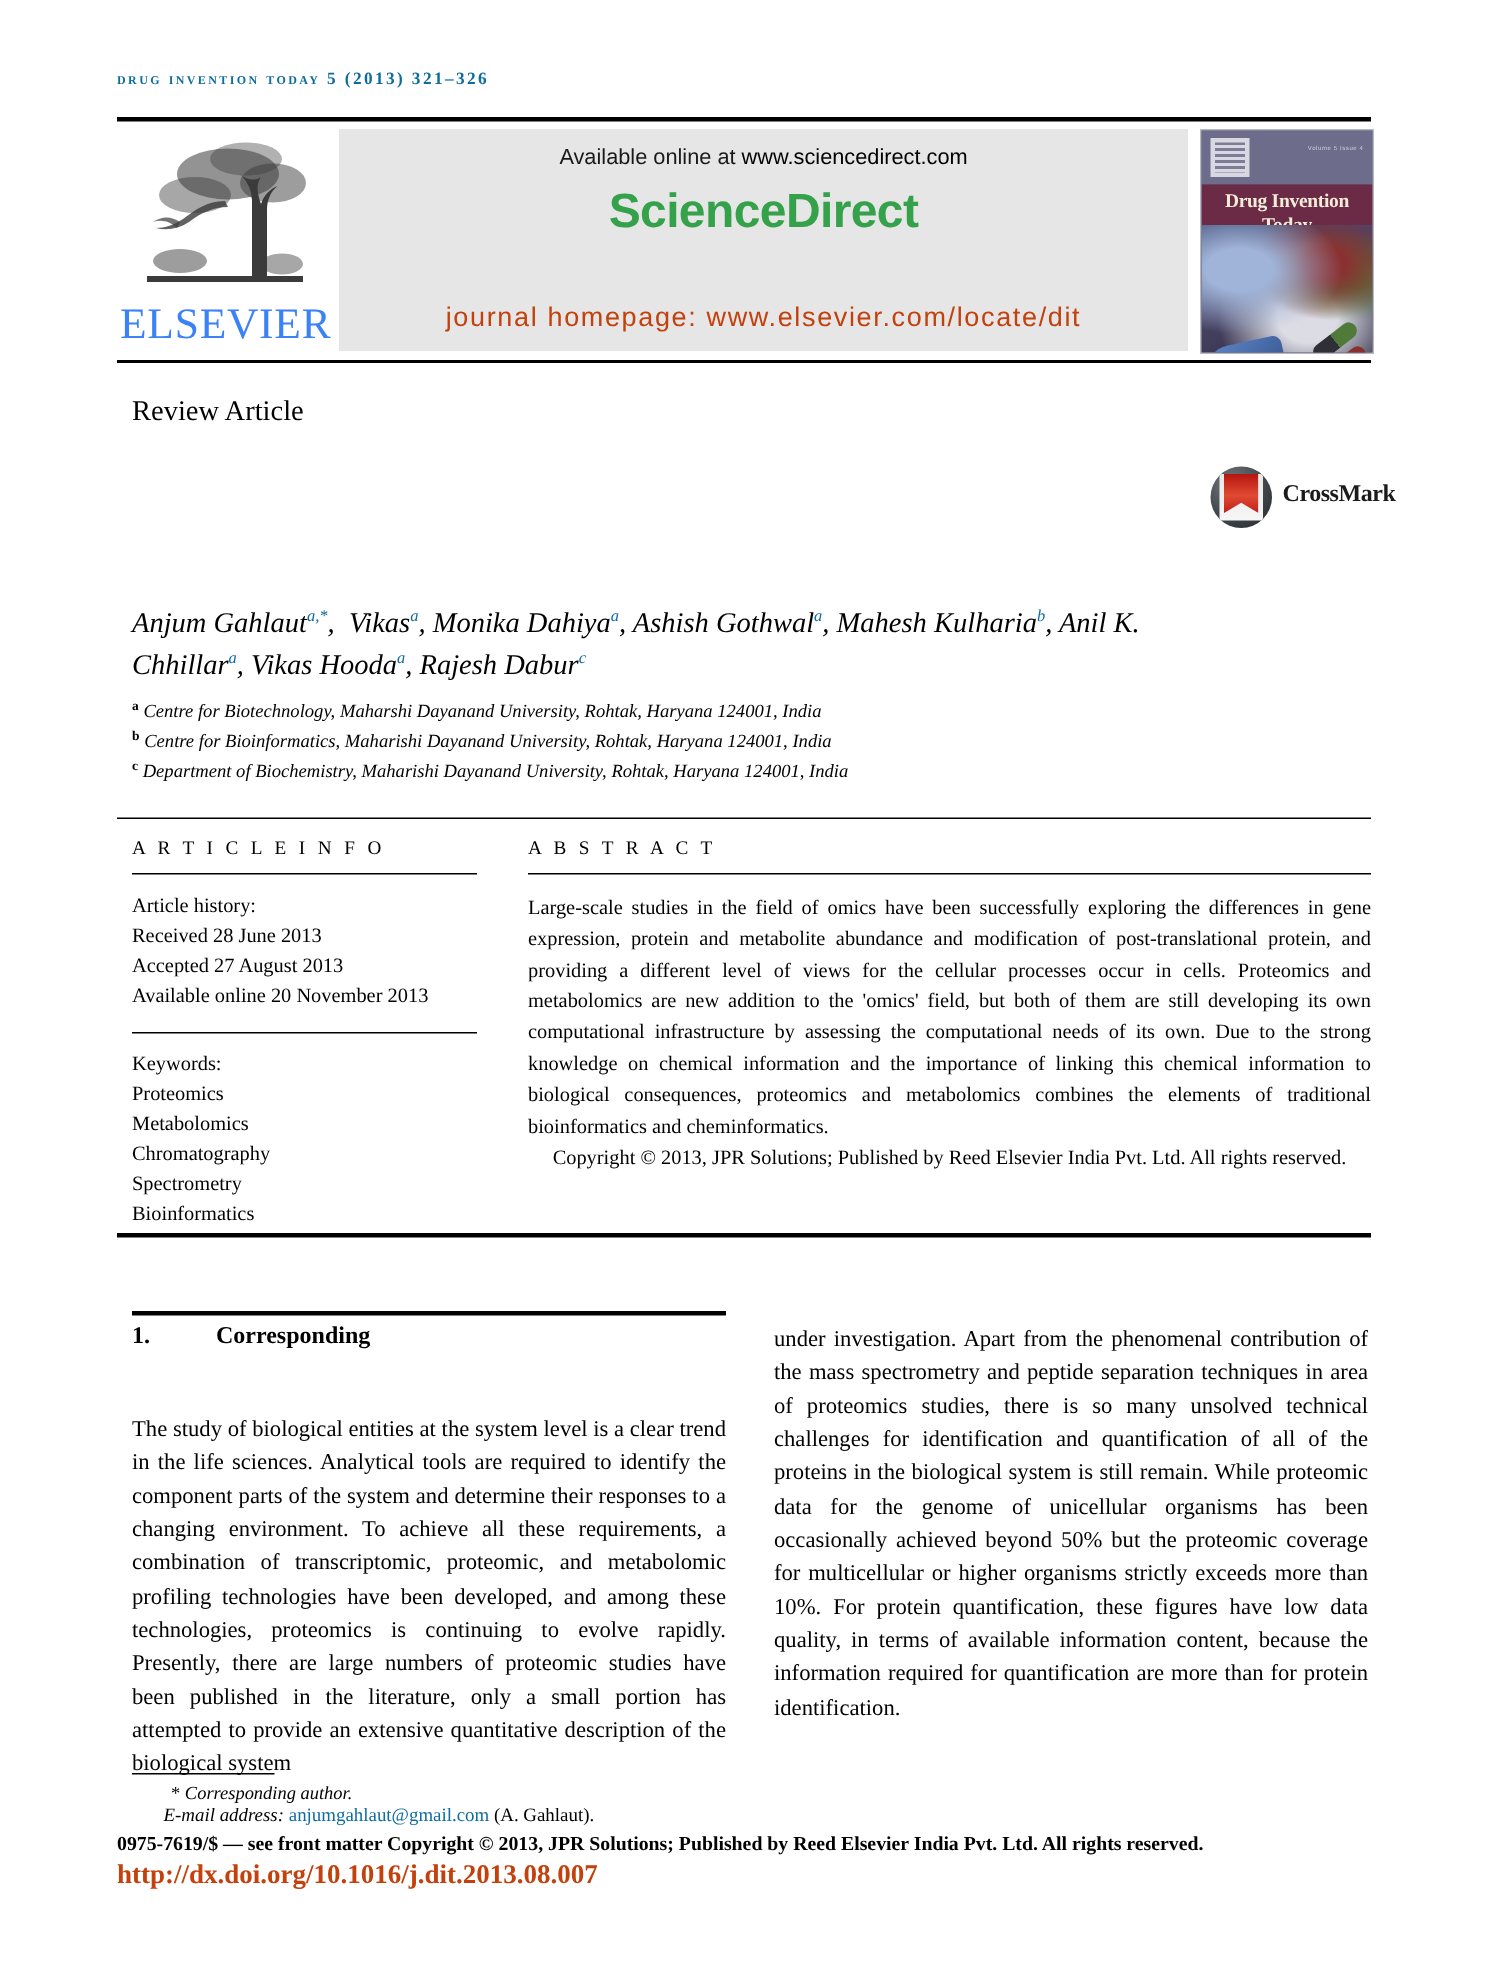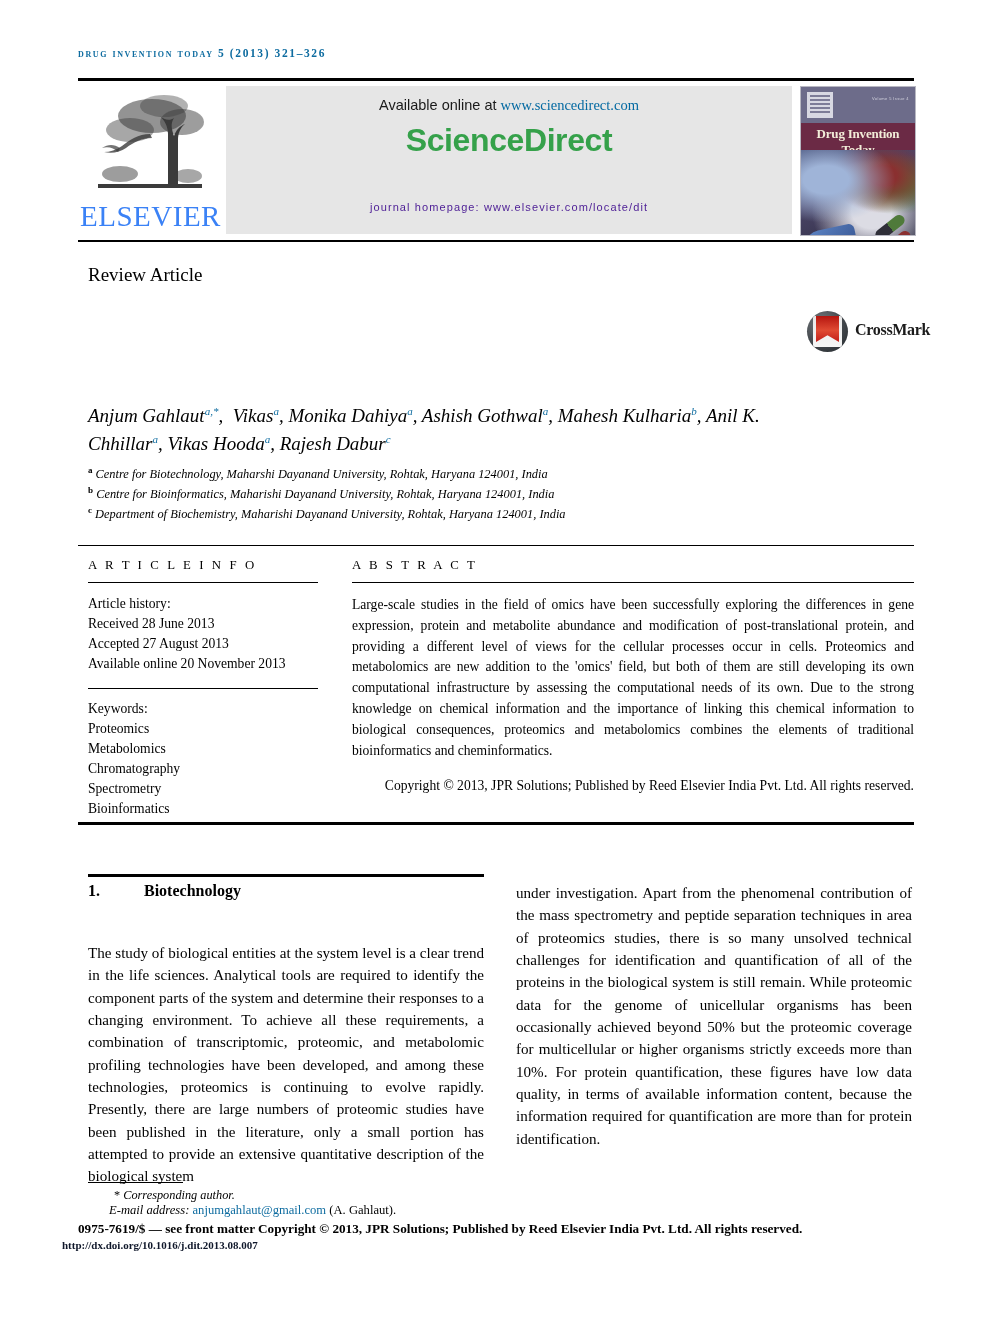--- a/index.html
+++ b/index.html
@@ -93,43 +93,42 @@
   .sd-available {
     position: absolute;
     left: 0; top: 11px;
     width: 566px;
     text-align: center;
     font-family: "Liberation Sans", sans-serif;
     font-size: 14.5px;
     color: #1a1a1a;
   }
   .sd-available a {
-    color: #0369a1;
+    color: #000000;
     text-decoration: none;
-    font-family: Liberation Serif, serif;
   }
   .sd-logo {
     position: absolute;
     left: 0; top: 36px;
     width: 566px;
     text-align: center;
     font-family: "Liberation Sans", sans-serif;
     font-weight: bold;
     font-size: 32px;
     color: #35a14a;
     letter-spacing: -0.4px;
   }
   .sd-homepage {
     position: absolute;
     left: 0; top: 115px;
     width: 566px;
     text-align: center;
     font-family: "Liberation Sans", sans-serif;
-    font-size: 11px;
-    color: #4c1d95;
+    font-size: 18px;
+    color: #c2410c;
     letter-spacing: 1.1px;
   }
 
   
   .cover {
     position: absolute;
     left: 722px;
     top: 0;
     width: 114px;
     height: 148px;
@@ -345,24 +344,24 @@
   .hair-rule.mid { margin-top: 14px; }
 
   .abstract-body {
     margin-top: 12px;
     font-size: 13.6px;
     line-height: 1.53;
     text-align: justify;
     text-justify: inter-word;
   }
   .abstract-copyright {
-    margin-top: 15px;
+    margin-top: 1px;
     font-size: 13.6px;
     line-height: 1.53;
-    text-align: right;
+    text-align: center;
     text-indent: 0;
   }
 
   .rule-body-top {
     position: absolute;
     left: 78px;
     top: 822px;
     width: 836px;
     height: 3px;
     background: #000;
@@ -441,24 +440,24 @@
   .foot-front {
     position: absolute;
     left: 78px;
     top: 1221px;
     width: 836px;
     font-size: 13.2px;
     font-weight: bold;
   }
   .foot-doi {
     position: absolute;
-    left: 62px;
+    left: 78px;
     top: 1239px;
-    font-size: 11px;
-    color: #0f172a;
+    font-size: 18px;
+    color: #c2410c;
     font-weight: bold;
   }
 </style>
 </head>
 <body>
 
 <div class="page">
 
   <div class="running-head">Drug Invention Today 5 (2013) 321–326</div>
   <div class="rule-top"></div>
@@ -561,21 +560,21 @@
     <div class="sect-label">A B S T R A C T</div>
     <div class="hair-rule"></div>
     <div class="abstract-body">Large-scale studies in the field of omics have been successfully exploring the differences in gene expression, protein and metabolite abundance and modification of post-translational protein, and providing a different level of views for the cellular processes occur in cells. Proteomics and metabolomics are new addition to the 'omics' field, but both of them are still developing its own computational infrastructure by assessing the computational needs of its own. Due to the strong knowledge on chemical information and the importance of linking this chemical information to biological consequences, proteomics and metabolomics combines the elements of traditional bioinformatics and cheminformatics.</div>
     <div class="abstract-copyright">Copyright © 2013, JPR Solutions; Published by Reed Elsevier India Pvt. Ltd. All rights reserved.</div>
   </div>
 
   <div class="rule-body-top"></div>
 
   <div class="rule-sec"></div>
   <div class="sec-number">1.</div>
-  <div class="sec-title">Biotechnology</div>
+  <div class="sec-title">Corresponding</div>
 
   <div class="col-left">The study of biological entities at the system level is a clear trend in the life sciences. Analytical tools are required to identify the component parts of the system and determine their responses to a changing environment. To achieve all these requirements, a combination of transcriptomic, proteomic, and metabolomic profiling technologies have been developed, and among these technologies, proteomics is continuing to evolve rapidly. Presently, there are large numbers of proteomic studies have been published in the literature, only a small portion has attempted to provide an extensive quantitative description of the biological system</div>
   <div class="col-right">under investigation. Apart from the phenomenal contribution of the mass spectrometry and peptide separation techniques in area of proteomics studies, there is so many unsolved technical challenges for identification and quantification of all of the proteins in the biological system is still remain. While proteomic data for the genome of unicellular organisms has been occasionally achieved beyond 50% but the proteomic coverage for multicellular or higher organisms strictly exceeds more than 10%. For protein quantification, these figures have low data quality, in terms of available information content, because the information required for quantification are more than for protein identification.</div>
 
   <div class="rule-foot"></div>
   <div class="foot-corr">
     <span class="star">*</span>
     <span>Corresponding author.</span>
   </div>
   <div class="foot-email">

